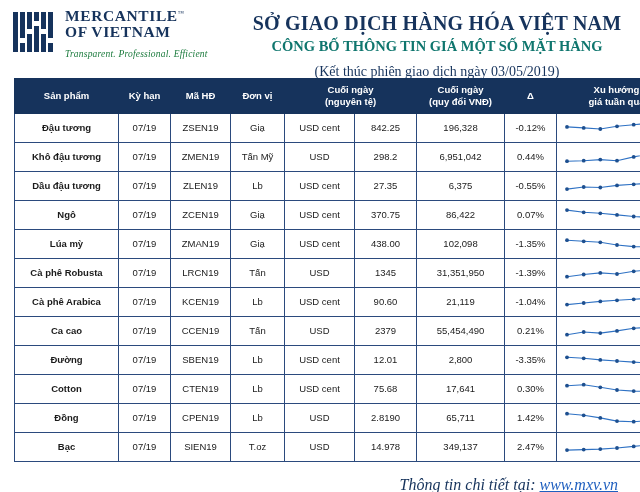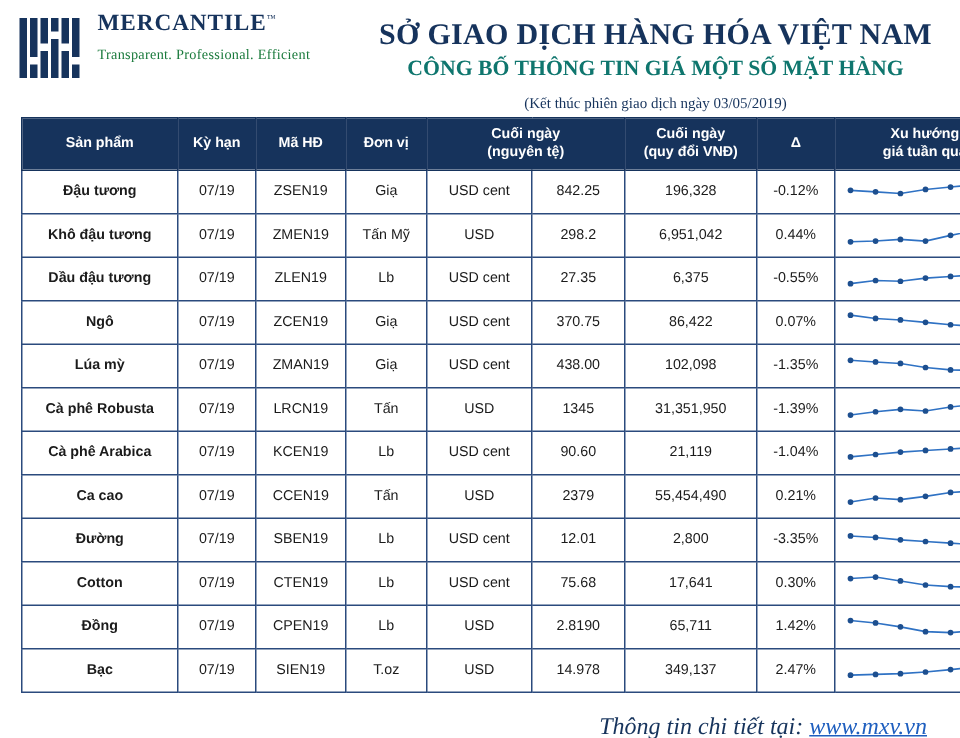--- a/index.html
+++ b/index.html
@@ -48,20 +48,21 @@
   }
   .logo-tm {
     font-size: 6px;
     vertical-align: super;
     font-weight: normal;
   }
   .logo-tagline {
     margin-top: 9px;
     font-size: 9.5px;
     color: #1a7a3c;
+    font-style: italic;
     font-family: "Liberation Serif", serif;
     letter-spacing: .2px;
     white-space: nowrap;
   }
   .title-block {
     flex: 1;
     text-align: center;
     padding-top: 4px;
     padding-right: 6px;
   }
@@ -75,21 +76,21 @@
   .title-sub {
     font-family: "Liberation Serif", serif;
     color: #0f766e;
     font-weight: bold;
     font-size: 14.5px;
     margin-top: 3px;
   }
   .title-note {
     font-family: "Liberation Serif", serif;
     color: #16335c;
-    font-size: 10px;
+    font-size: 14px;
     margin-top: 9px;
   }
 
   
   .table-wrap { padding: 0 14px; }
   table.data {
     width: 612px;
     border-collapse: collapse;
     table-layout: fixed;
   }
@@ -170,20 +171,21 @@
           <rect x="22" y="2" width="5" height="9"></rect>
           <rect x="22" y="16" width="5" height="26"></rect>
           <rect x="29" y="2" width="5" height="17"></rect>
           <rect x="29" y="24" width="5" height="18"></rect>
           <rect x="36" y="2" width="5" height="26"></rect>
           <rect x="36" y="33" width="5" height="9"></rect>
         </g>
       </svg>
       <div class="logo-text">
         <div class="logo-line">MERCANTILE<span class="logo-tm">™</span></div>
+        <div class="logo-line">OF VIETNAM</div>
         <div class="logo-tagline">Transparent. Professional. Efficient</div>
       </div>
     </div>
     <div class="title-block">
       <div class="title-main">SỞ GIAO DỊCH HÀNG HÓA VIỆT NAM</div>
       <div class="title-sub">CÔNG BỐ THÔNG TIN GIÁ MỘT SỐ MẶT HÀNG</div>
       <div class="title-note">(Kết thúc phiên giao dịch ngày 03/05/2019)</div>
     </div>
   </div>
 

